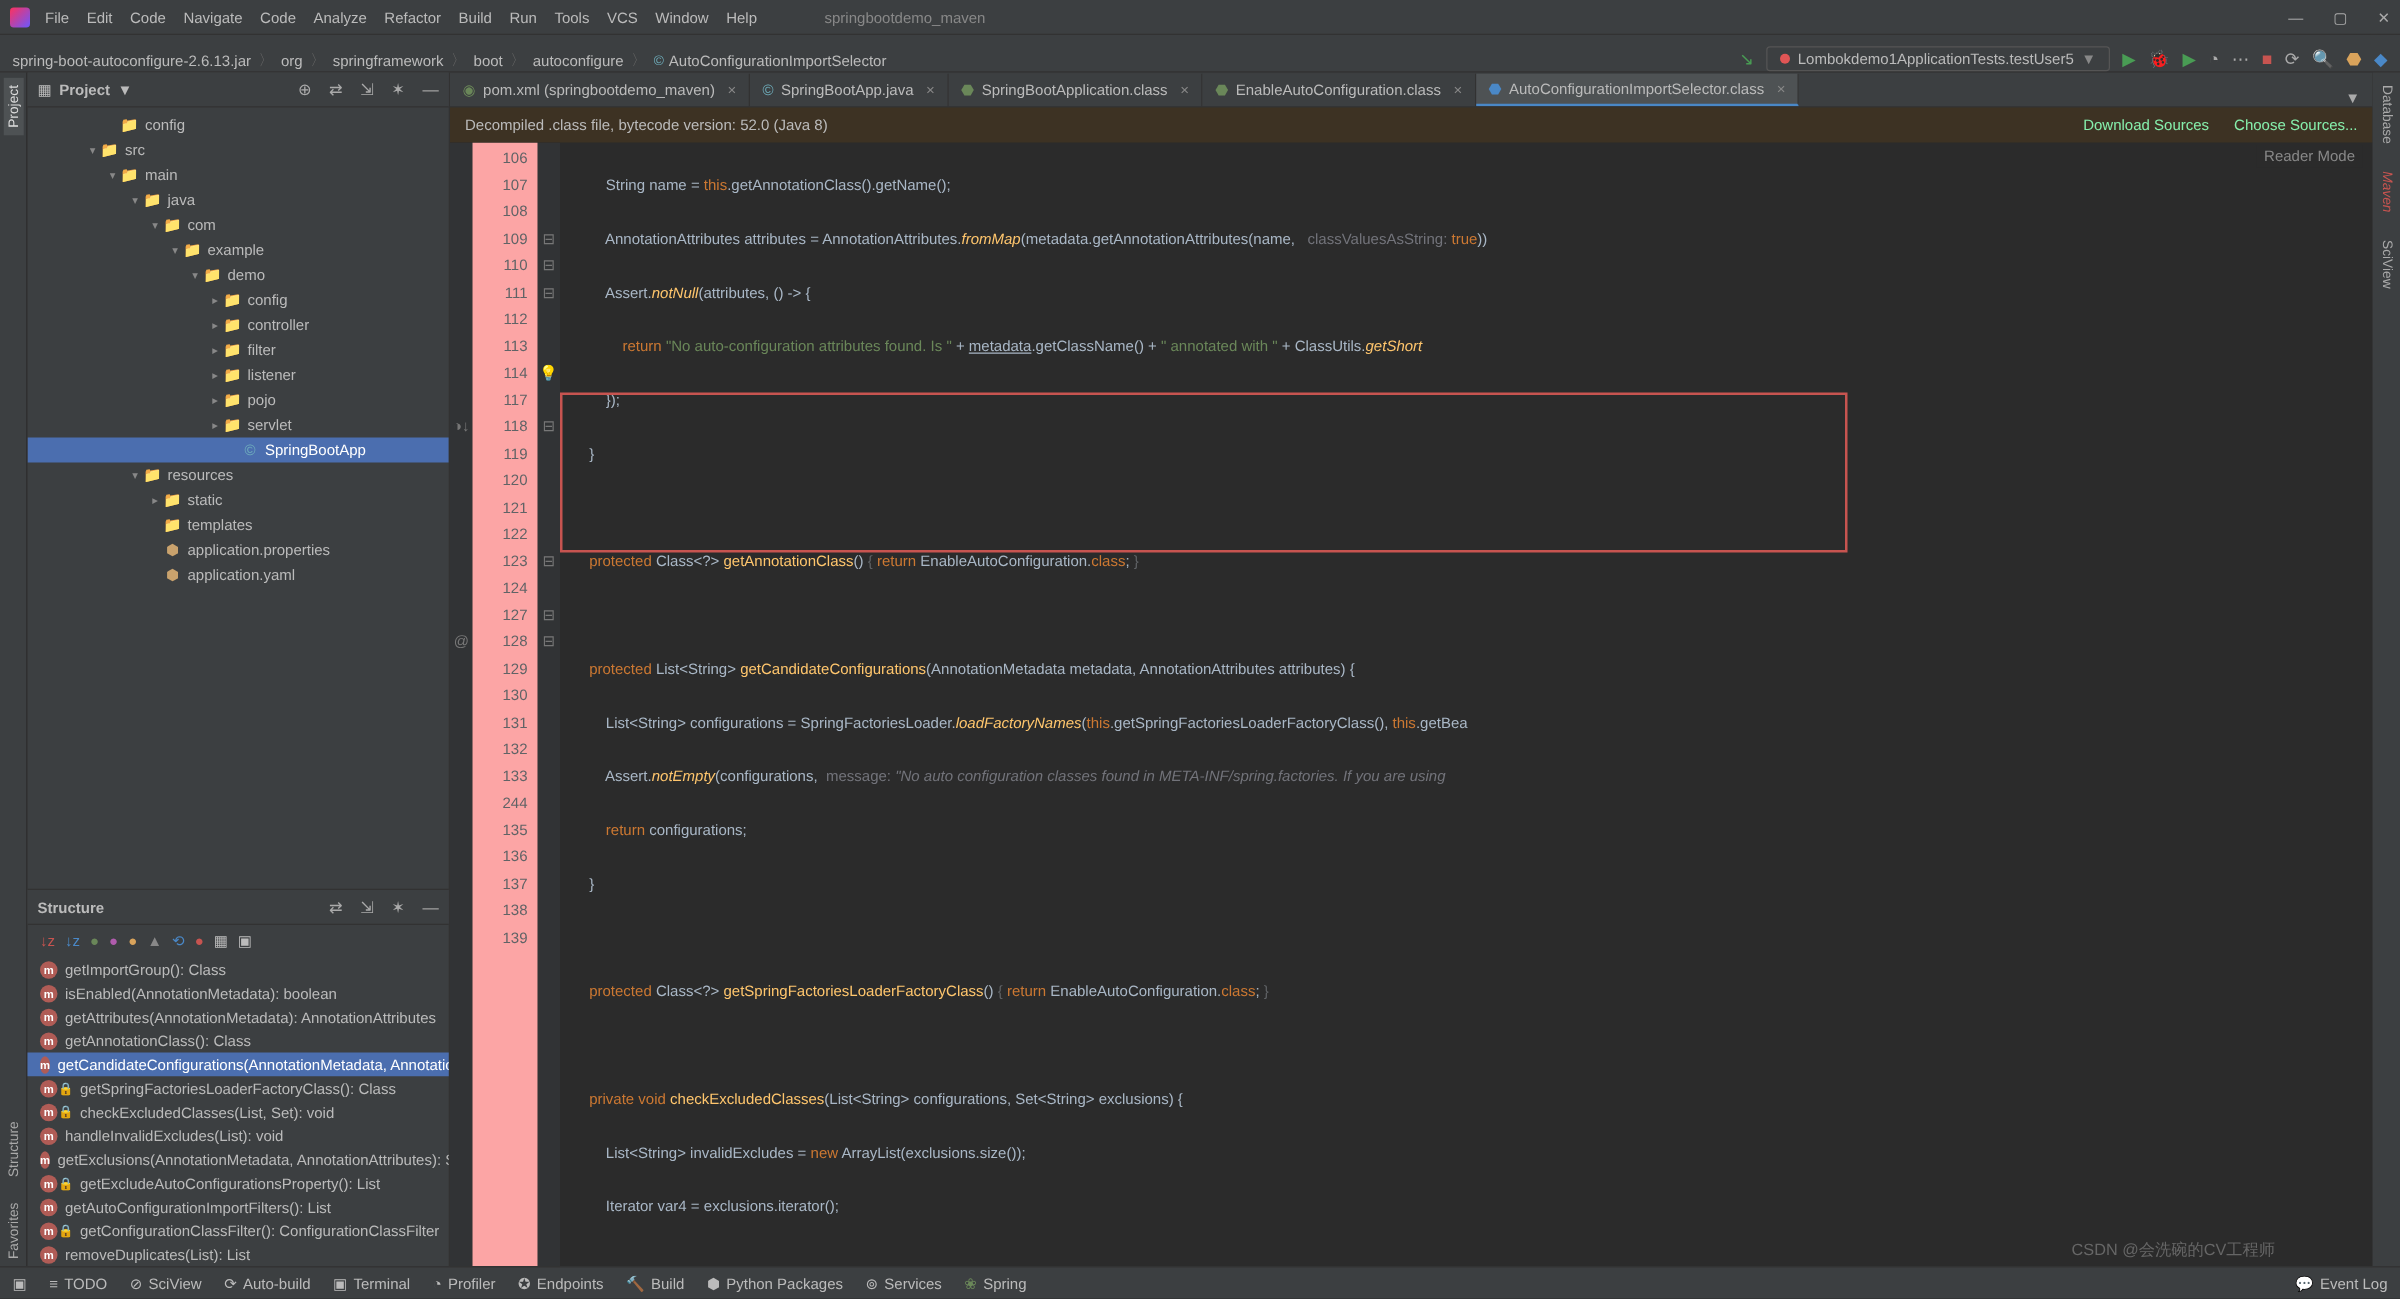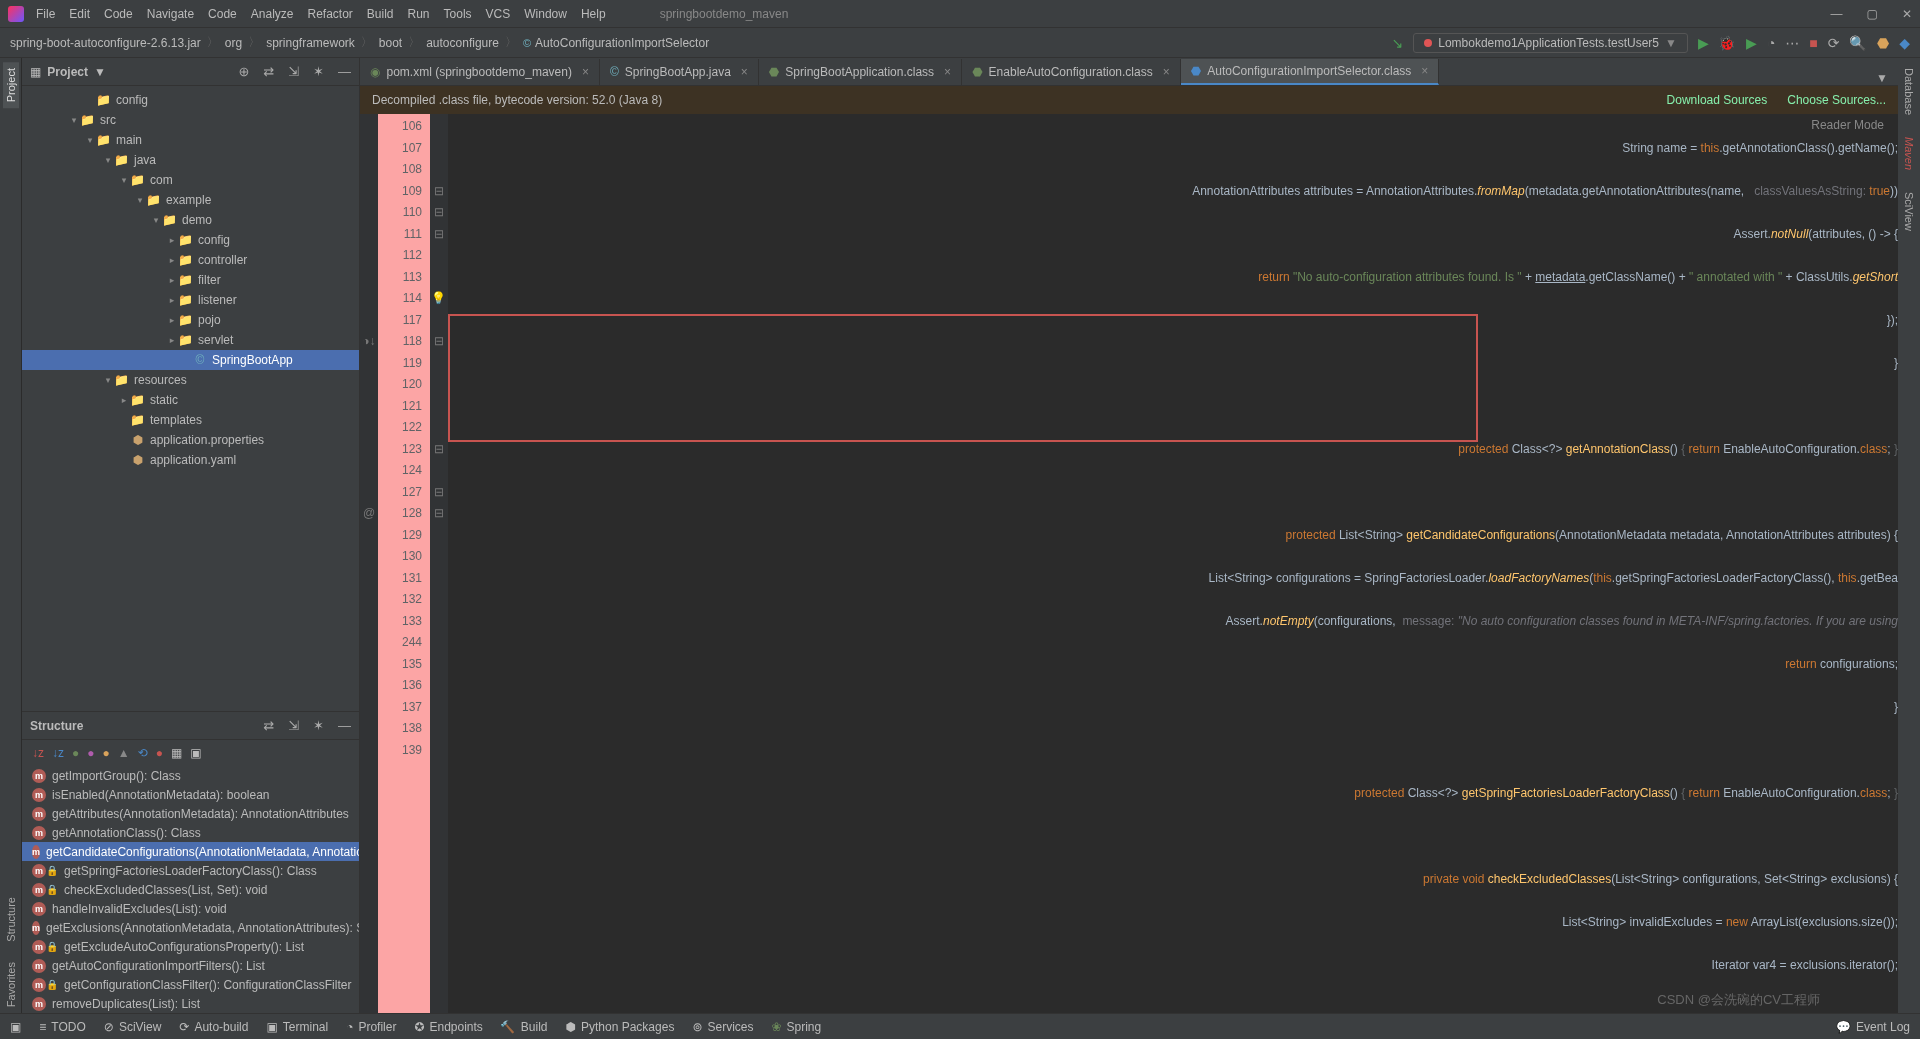--- a/index.html
+++ b/index.html
@@ -2,21 +2,21 @@
 <html><head>
 <meta charset="utf-8">
 <style>
 * { margin:0; padding:0; box-sizing:border-box; font-family:"Segoe UI",Arial,sans-serif; font-size:12px; }
 body { background:#2b2b2b; color:#bbb; width:1920px; height:1039px; overflow:hidden; position:relative; }
 .menubar { height:28px; background:#3c3f41; display:flex; align-items:center; padding:0 8px; color:#bbb; border-bottom:1px solid #323232; }
 .menubar .logo { width:16px; height:16px; background:linear-gradient(135deg,#fe315d,#6b57ff); border-radius:3px; margin-right:12px; }
 .menubar .mi { margin-right:14px; cursor:pointer; }
 .menubar .proj { margin-left:40px; color:#888; }
 .menubar .winctrl { margin-left:auto; display:flex; gap:24px; color:#aaa; font-size:14px; }
-.navbar { height:30px; background:#3c3f41; display:flex; align-items:center; padding:0 10px; border-bottom:1px solid #323232; }
+.navbar { height:30px; background:#3c3f41; display:flex; align-items:flex-end; padding:0 10px; border-bottom:1px solid #323232; }
 .navbar .crumbs { display:flex; align-items:center; gap:4px; color:#bbb; }
 .navbar .crumbs .sep { color:#666; margin:0 2px; }
 .navbar .crumbs .ico { font-size:11px; }
 .navbar .right { margin-left:auto; display:flex; align-items:center; gap:10px; }
 .runcfg { background:#3c3f41; border:1px solid #555; border-radius:3px; padding:2px 10px; display:flex; align-items:center; gap:6px; color:#bbb; }
 .runcfg .dot{ width:8px;height:8px;background:#e05555;border-radius:50%; }
 .tbico { color:#aaa; font-size:14px; cursor:pointer; }
 .tbico.green{color:#499c54;} .tbico.red{color:#c75450;}
 .main { display:flex; height:calc(100% - 58px - 26px); }
 .leftstrip { width:22px; background:#3c3f41; display:flex; flex-direction:column; align-items:center; padding-top:4px; gap:8px; border-right:1px solid #2b2b2b;}
@@ -47,21 +47,21 @@
 .tab.active { background:#4e5254; border-bottom:2px solid #4a88c7;}
 .tab .x{color:#888;margin-left:4px;}
 .tabs .more{margin-left:auto;padding:0 10px;color:#aaa;}
 .banner { height:28px; background:#3d3223; color:#bbb; display:flex; align-items:center; padding:0 12px; font-size:12px;}
 .banner .links{margin-left:auto;display:flex;gap:20px;}
 .banner .links span{color:#86efac;cursor:pointer;}
 .reader{position:absolute;right:30px;top:116px;background:#2b2b2b;color:#888;padding:2px 6px;}
 .code { flex:1; display:flex; font-family:"JetBrains Mono",Consolas,monospace; font-size:13px; overflow:hidden; position:relative;}
 .gutter { width:52px; background:#fca5a5; color:#606366; text-align:right; padding:2px 8px 2px 4px; user-select:none; line-height:21.5px; position:relative;}
 .gutmark{width:18px;background:#313335;color:#777;text-align:center;padding:2px 0;line-height:21.5px;}
-.codelines { flex:1; padding:2px 0 2px 10px; line-height:21.5px; white-space:pre; color:#a9b7c6; overflow:hidden; position:relative;text-align:right;}
+.codelines { flex:1; padding:2px 0 2px 10px; line-height:21.5px; white-space:pre; color:#a9b7c6; overflow:hidden; position:relative;}
 .hlbox{position:absolute;border:2px solid #c75450;left:0px;width:1028px;top:88px;height:132px;pointer-events:none;}
 .kw{color:#cc7832;} .str{color:#6a8759;} .fn{color:#ffc66d;} .fni{font-style:italic;color:#ffc66d;} .param{color:#72737a;} .pval{color:#72737a;font-style:italic;}
 .brace-dim{color:#606366;}
 .bottombar { position:absolute; bottom:0; left:0; right:0; height:26px; background:#3c3f41; border-top:1px solid #323232; display:flex; align-items:center; padding:0 10px; gap:18px; color:#bbb;}
 .bottombar .bi{display:flex;align-items:center;gap:5px;cursor:pointer;}
 .bottombar .spacer{flex:1;}
 .watermark{position:absolute;right:100px;bottom:30px;color:#666;font-size:13px;}
 .codeblock{position:relative;}
 </style>
 </head>

